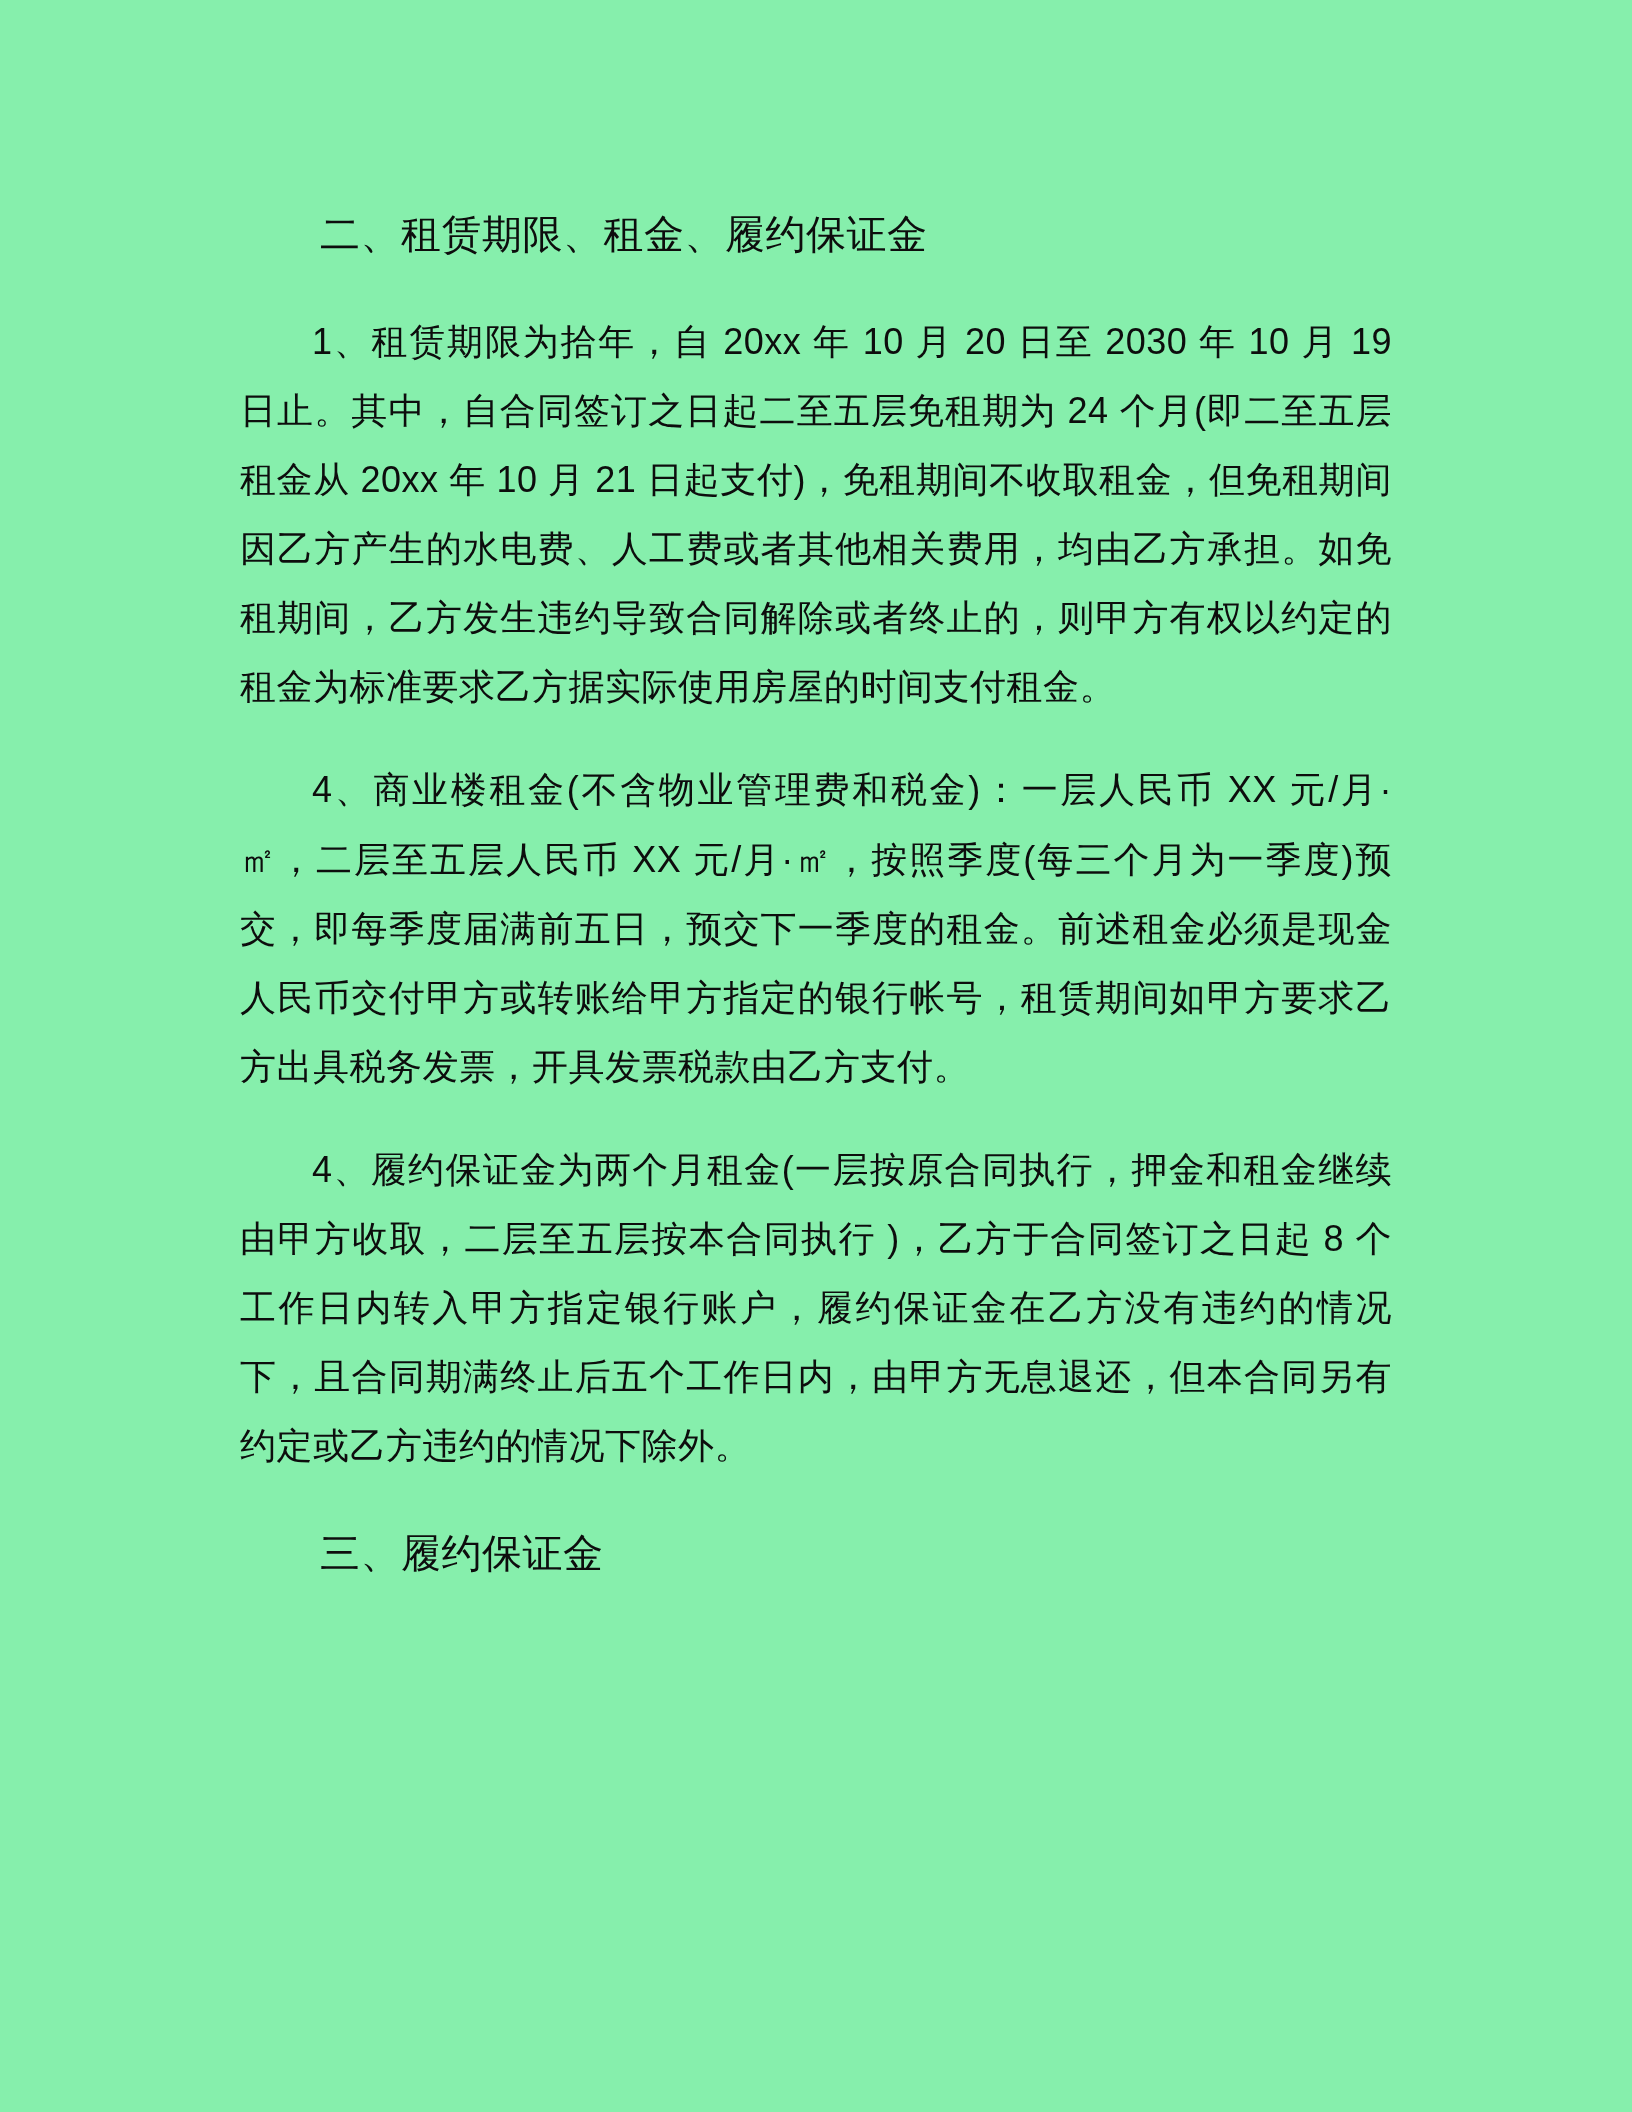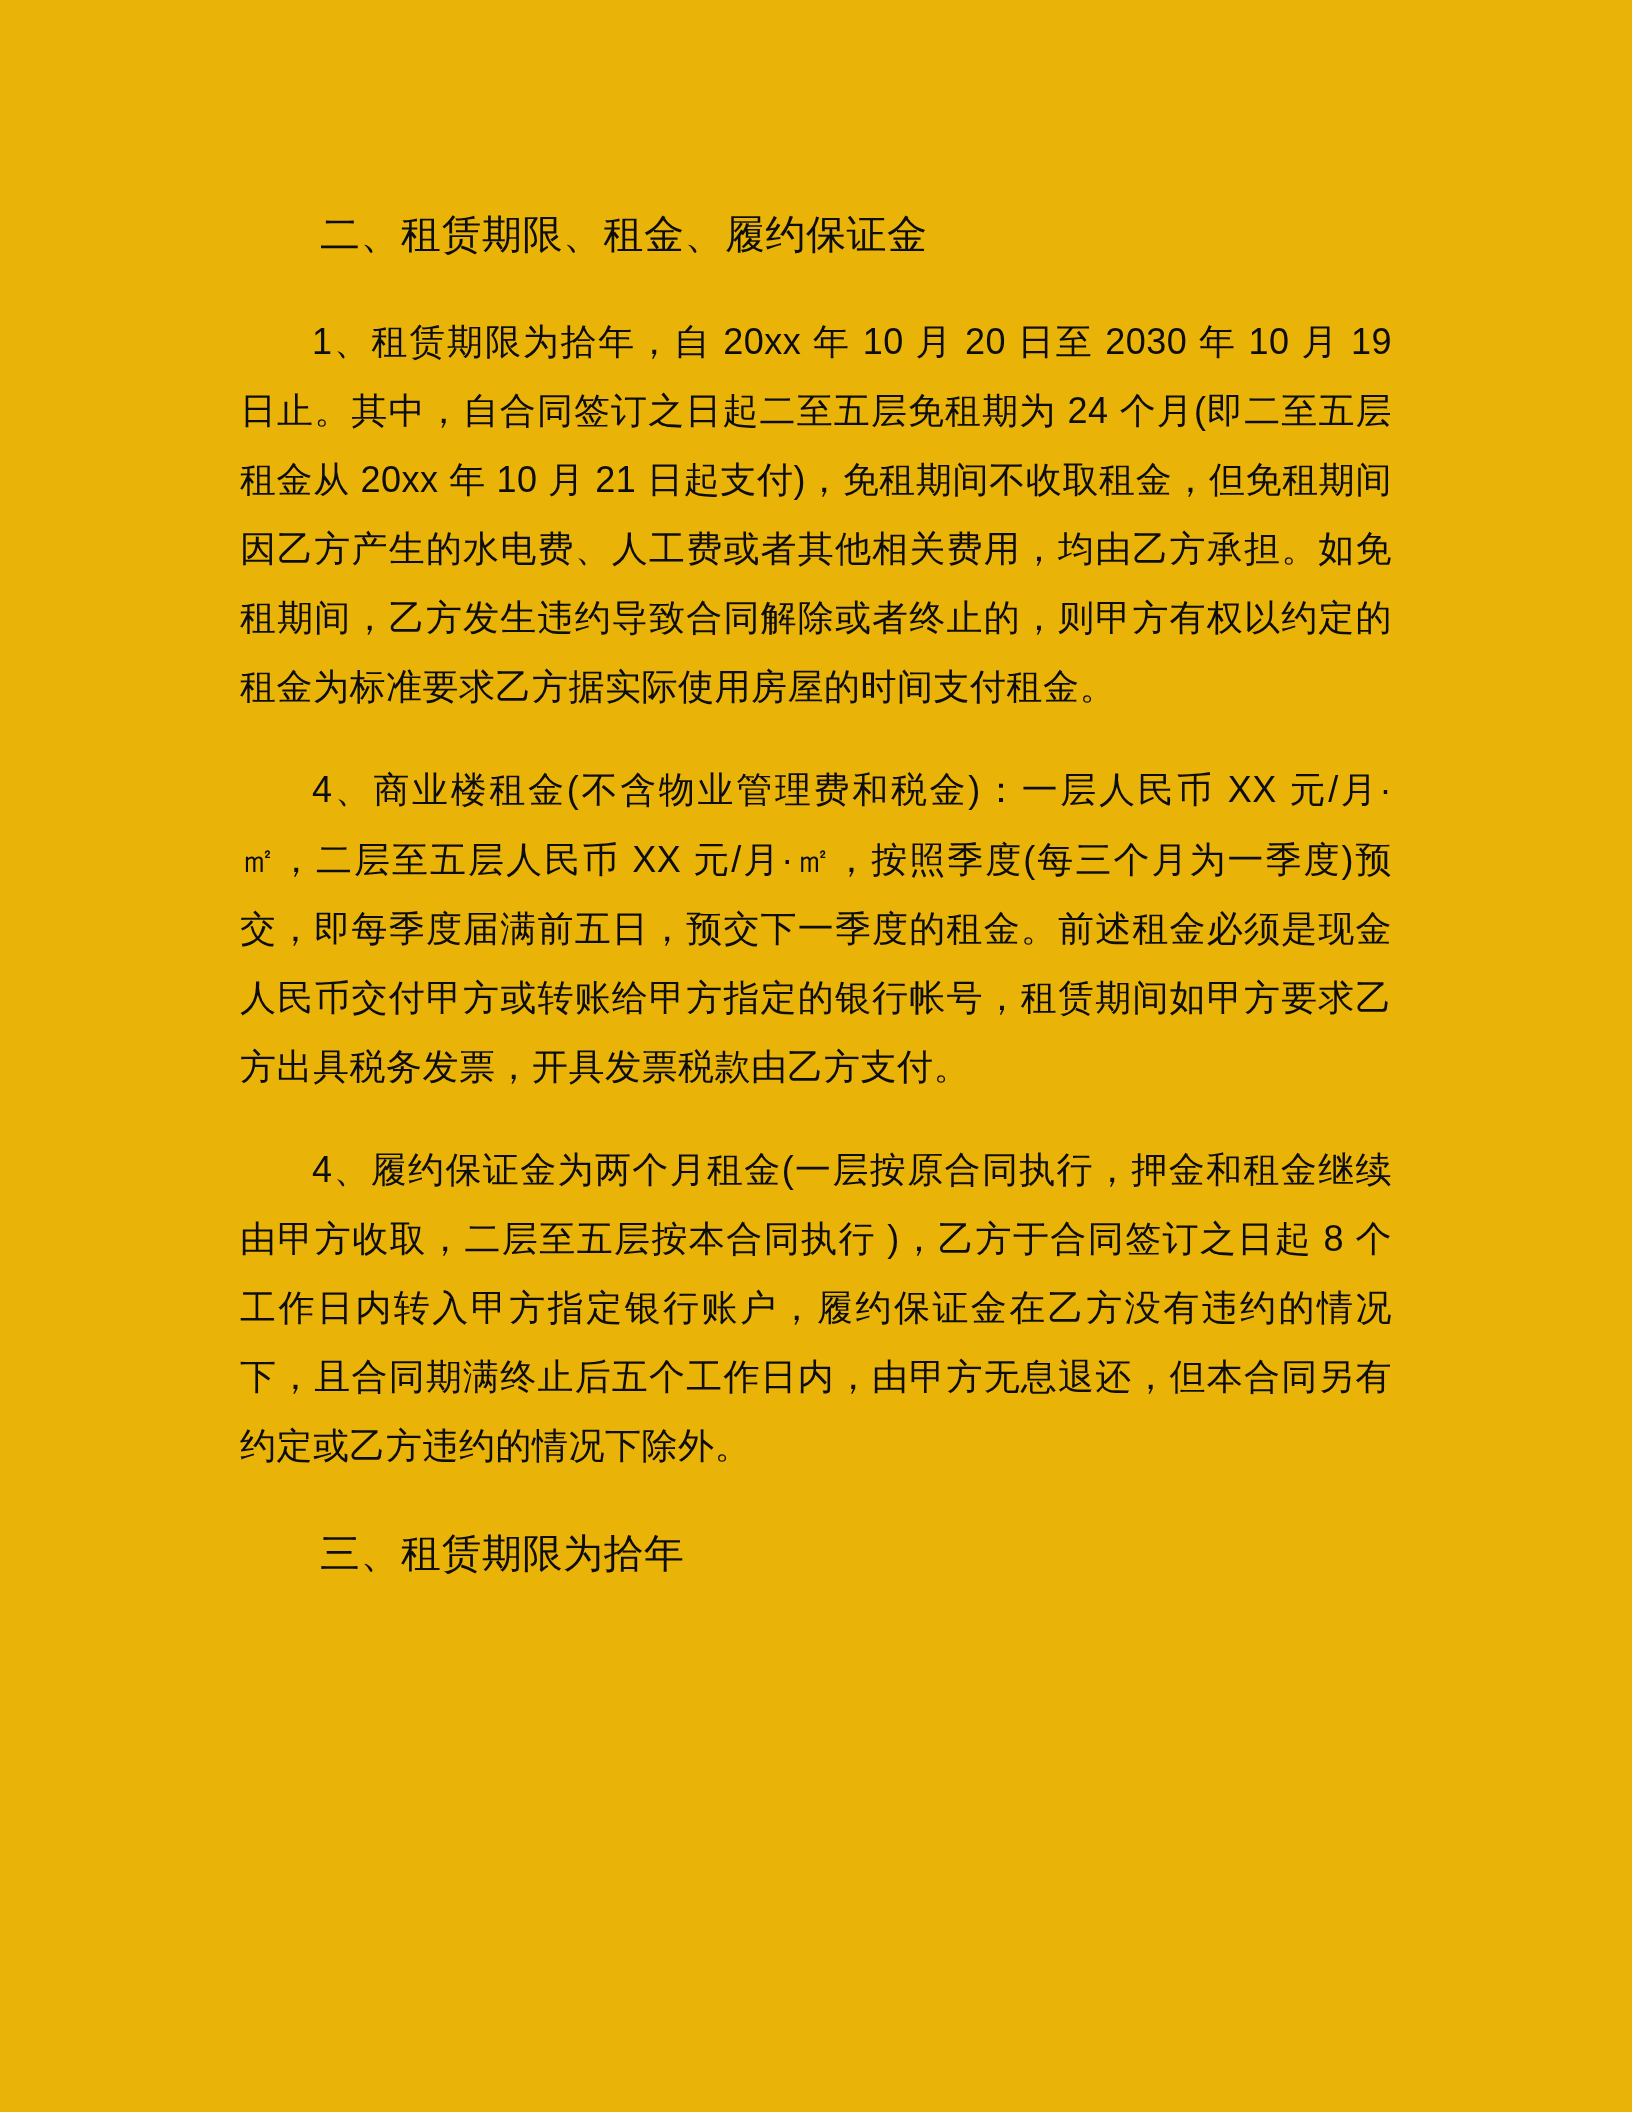--- a/index.html
+++ b/index.html
@@ -5,21 +5,21 @@
   html, body {
     margin: 0;
     padding: 0;
     background: #ffffff;
   }
   .page {
     position: relative;
     width: 1632px;
     height: 2112px;
     margin: 0 auto;
-    background: #eab308;
+    background: #86efac;
     box-sizing: border-box;
     padding: 196px 240px 0 240px;
     font-family: "Liberation Sans", "DejaVu Sans", sans-serif;
     color: #0d0d0d;
     overflow: hidden;
   }
   .doc-text {
     font-size: 36px;
     line-height: 1.92;
     text-align: justify;
@@ -45,15 +45,15 @@
 
   <p class="doc-heading">二、租赁期限、租金、履约保证金</p>
 
   <p class="doc-text">1、租赁期限为拾年，自 20xx 年 10 月 20 日至 2030 年 10 月 19 日止。其中，自合同签订之日起二至五层免租期为 24 个月(即二至五层租金从 20xx 年 10 月 21 日起支付)，免租期间不收取租金，但免租期间因乙方产生的水电费、人工费或者其他相关费用，均由乙方承担。如免租期间，乙方发生违约导致合同解除或者终止的，则甲方有权以约定的租金为标准要求乙方据实际使用房屋的时间支付租金。</p>
 
   <p class="doc-text">4、商业楼租金(不含物业管理费和税金)：一层人民币 XX 元/月·㎡，二层至五层人民币 XX 元/月·㎡，按照季度(每三个月为一季度)预交，即每季度届满前五日，预交下一季度的租金。前述租金必须是现金人民币交付甲方或转账给甲方指定的银行帐号，租赁期间如甲方要求乙方出具税务发票，开具发票税款由乙方支付。</p>
 
 
   <p class="doc-text">4、履约保证金为两个月租金(一层按原合同执行，押金和租金继续由甲方收取，二层至五层按本合同执行 )，乙方于合同签订之日起 8 个工作日内转入甲方指定银行账户，履约保证金在乙方没有违约的情况下，且合同期满终止后五个工作日内，由甲方无息退还，但本合同另有约定或乙方违约的情况下除外。</p>
 
-  <p class="doc-heading">三、租赁期限为拾年</p>
+  <p class="doc-heading">三、履约保证金</p>
 
 </div>
 
 </body></html>

